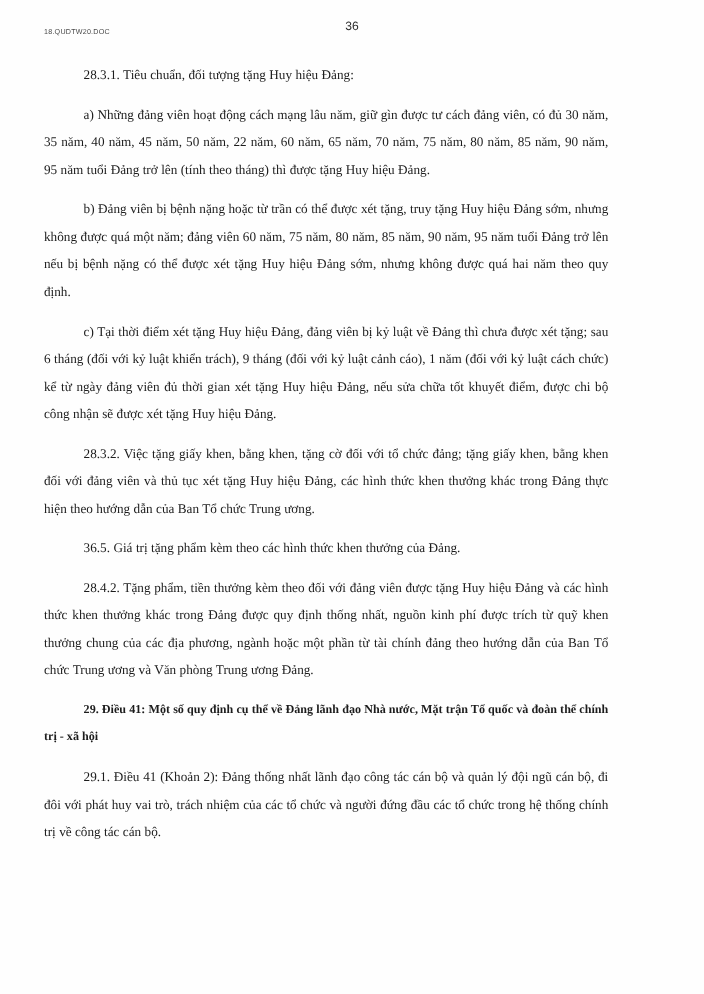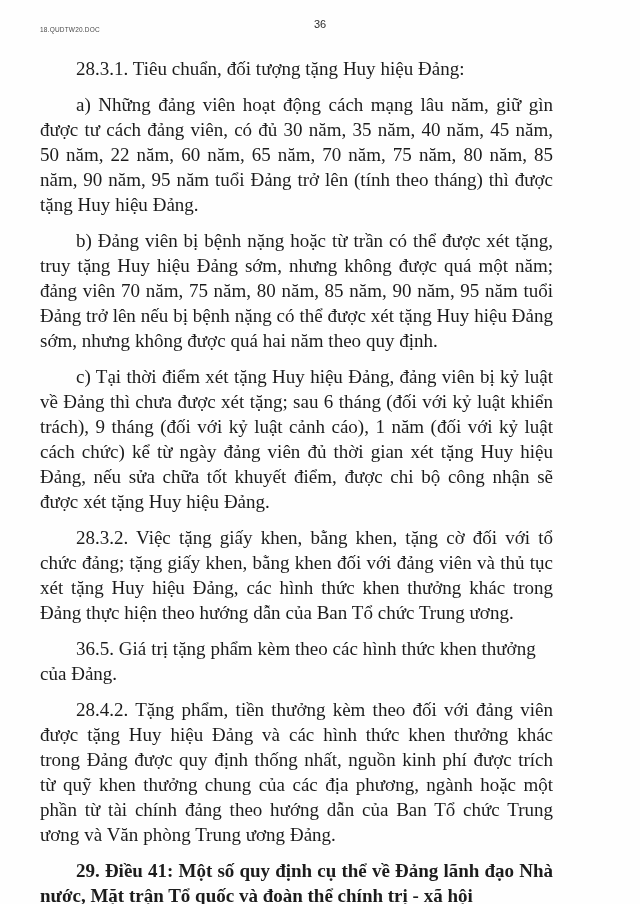--- a/index.html
+++ b/index.html
@@ -58,32 +58,32 @@
   
   .body-col {
     position: absolute;
     left: 40px;
     top: 56px;
     width: 513px;
   }
 
   p.para {
     margin: 0 0 11px 0;
-    font-size: 19px;
+    font-size: 12px;
     line-height: 25px;
     text-align: justify;
     text-justify: inter-word;
     text-indent: 36px;
     word-spacing: 0.1px;
   }
   p.para:last-child { margin-bottom: 0; }
 
   p.heading {
     margin: 0 0 11px 0;
-    font-size: 19px;
+    font-size: 11px;
     line-height: 25px;
     text-align: justify;
     text-indent: 36px;
     font-weight: bold;
   }
 
   
   p.para.short, p.heading.short {
     text-align: left;
   }
@@ -94,21 +94,21 @@
 <div class="page">
 
   <div class="running-head">
     <div class="doc-code">18.QUDTW20.DOC</div>
     <div class="page-number">36</div>
   </div>
 
   <div class="body-col">
       <p class="para short">28.3.1. Tiêu chuẩn, đối tượng tặng Huy hiệu Đảng:</p>
       <p class="para">a) Những đảng viên hoạt động cách mạng lâu năm, giữ gìn được tư cách đảng viên, có đủ 30 năm, 35 năm, 40 năm, 45 năm, 50 năm, 22 năm, 60 năm, 65 năm, 70 năm, 75 năm, 80 năm, 85 năm, 90 năm, 95 năm tuổi Đảng trở lên (tính theo tháng) thì được tặng Huy hiệu Đảng.</p>
-      <p class="para">b) Đảng viên bị bệnh nặng hoặc từ trần có thể được xét tặng, truy tặng Huy hiệu Đảng sớm, nhưng không được quá một năm; đảng viên 70 năm, 75 năm, 80 năm, 85 năm, 90 năm, 95 năm tuổi Đảng trở lên nếu bị bệnh nặng có thể được xét tặng Huy hiệu Đảng sớm, nhưng không được quá hai năm theo quy định.</p>
+      <p class="para">b) Đảng viên bị bệnh nặng hoặc từ trần có thể được xét tặng, truy tặng Huy hiệu Đảng sớm, nhưng không được quá một năm; đảng viên 60 năm, 75 năm, 80 năm, 85 năm, 90 năm, 95 năm tuổi Đảng trở lên nếu bị bệnh nặng có thể được xét tặng Huy hiệu Đảng sớm, nhưng không được quá hai năm theo quy định.</p>
       <p class="para">c) Tại thời điểm xét tặng Huy hiệu Đảng, đảng viên bị kỷ luật về Đảng thì chưa được xét tặng; sau 6 tháng (đối với kỷ luật khiển trách), 9 tháng (đối với kỷ luật cảnh cáo), 1 năm (đối với kỷ luật cách chức) kể từ ngày đảng viên đủ thời gian xét tặng Huy hiệu Đảng, nếu sửa chữa tốt khuyết điểm, được chi bộ công nhận sẽ được xét tặng Huy hiệu Đảng.</p>
       <p class="para">28.3.2. Việc tặng giấy khen, bằng khen, tặng cờ đối với tổ chức đảng; tặng giấy khen, bằng khen đối với đảng viên và thủ tục xét tặng Huy hiệu Đảng, các hình thức khen thưởng khác trong Đảng thực hiện theo hướng dẫn của Ban Tổ chức Trung ương.</p>
       <p class="para short">36.5. Giá trị tặng phẩm kèm theo các hình thức khen thưởng của Đảng.</p>
       <p class="para">28.4.2. Tặng phẩm, tiền thưởng kèm theo đối với đảng viên được tặng Huy hiệu Đảng và các hình thức khen thưởng khác trong Đảng được quy định thống nhất, nguồn kinh phí được trích từ quỹ khen thưởng chung của các địa phương, ngành hoặc một phần từ tài chính đảng theo hướng dẫn của Ban Tổ chức Trung ương và Văn phòng Trung ương Đảng.</p>
       <p class="heading">29. Điều 41: Một số quy định cụ thể về Đảng lãnh đạo Nhà nước, Mặt trận Tổ quốc và đoàn thể chính trị - xã hội</p>
       <p class="para">29.1. Điều 41 (Khoản 2): Đảng thống nhất lãnh đạo công tác cán bộ và quản lý đội ngũ cán bộ, đi đôi với phát huy vai trò, trách nhiệm của các tổ chức và người đứng đầu các tổ chức trong hệ thống chính trị về công tác cán bộ.</p>
     </div>
 
 </div>
 

